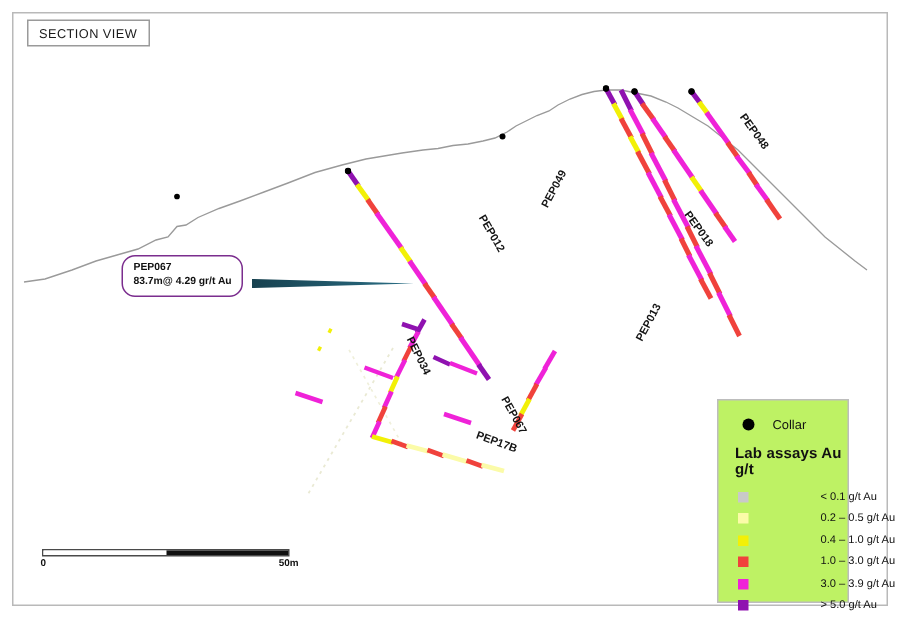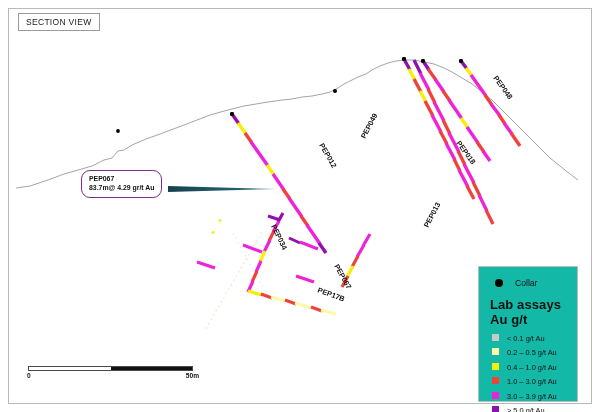--- a/index.html
+++ b/index.html
@@ -4,26 +4,26 @@
 <style>
   html,body{margin:0;padding:0;background:#ffffff;}
   body{width:600px;height:412px;font-family:"Liberation Sans",sans-serif;overflow:hidden;}
   #page{position:relative;width:600px;height:412px;background:#ffffff;box-sizing:border-box;}
   #frame{position:absolute;left:8px;top:8px;width:584px;height:396px;border:1px solid #b9b9b9;box-sizing:border-box;background:#ffffff;}
   #title-box{position:absolute;left:18px;top:13px;border:1px solid #9a9a9a;background:#ffffff;padding:3px 8px 3px 7px;font-size:8.5px;color:#1a1a1a;letter-spacing:.3px;z-index:40;}
   svg.layer{position:absolute;left:0;top:0;width:600px;height:412px;overflow:visible;}
   .hole-label{font-size:7.4px;font-weight:bold;fill:#141414;font-family:"Liberation Sans",sans-serif;}
   .callout{position:absolute;z-index:45;border:1.4px solid #7b2d8e;border-radius:9px;background:#ffffff;padding:4px 7px 5px 7px;line-height:1.25;}
   .callout div{font-size:6.9px;font-weight:bold;color:#111;white-space:nowrap;}
-  #legend{position:absolute;left:478px;top:266px;width:100px;height:136px;border:1px solid #bdbdbd;background:#14b8a6;box-sizing:border-box;padding:9px 0 0 10px;z-index:40;}
+  #legend{position:absolute;left:478px;top:266px;width:88px;height:136px;border:1px solid #bdbdbd;background:#bef264;box-sizing:border-box;padding:9px 0 0 10px;z-index:40;}
   .lg-collar{display:flex;align-items:center;margin:2px 0 9px 6px;}
   .lg-collar .dot{width:8px;height:8px;border-radius:50%;background:#000;}
   .lg-collar .txt{font-size:8.6px;color:#111;margin-left:12px;}
-  .lg-head{font-size:13px;font-weight:bold;color:#111;margin:0 0 7px 1px;letter-spacing:.1px;}
-  .lg-row{display:flex;align-items:flex-start;margin-bottom:5.4px;}
+  .lg-head{font-size:10px;font-weight:bold;color:#111;margin:0 0 7px 1px;letter-spacing:.1px;}
+  .lg-row{display:flex;align-items:flex-end;margin-bottom:5.4px;gap:40px;}
   .lg-sw{width:7px;height:7px;margin-left:3px;flex:0 0 auto;}
   .lg-tx{font-size:7.4px;color:#111;margin-left:8px;white-space:nowrap;}
   #scale{position:absolute;left:28px;top:366px;width:165px;z-index:40;}
   #scale .bar{display:flex;height:5px;border:1px solid #4a4a4a;box-sizing:border-box;}
   #scale .h{width:50%;height:100%;}
   #scale .w{background:#ffffff;}
   #scale .b{background:#111111;}
   #scale .lbls{position:relative;height:11px;}
   #scale .lbls span{position:absolute;top:1px;font-size:6.6px;font-weight:bold;color:#111;}
   #scale .l0{left:-1px;}

